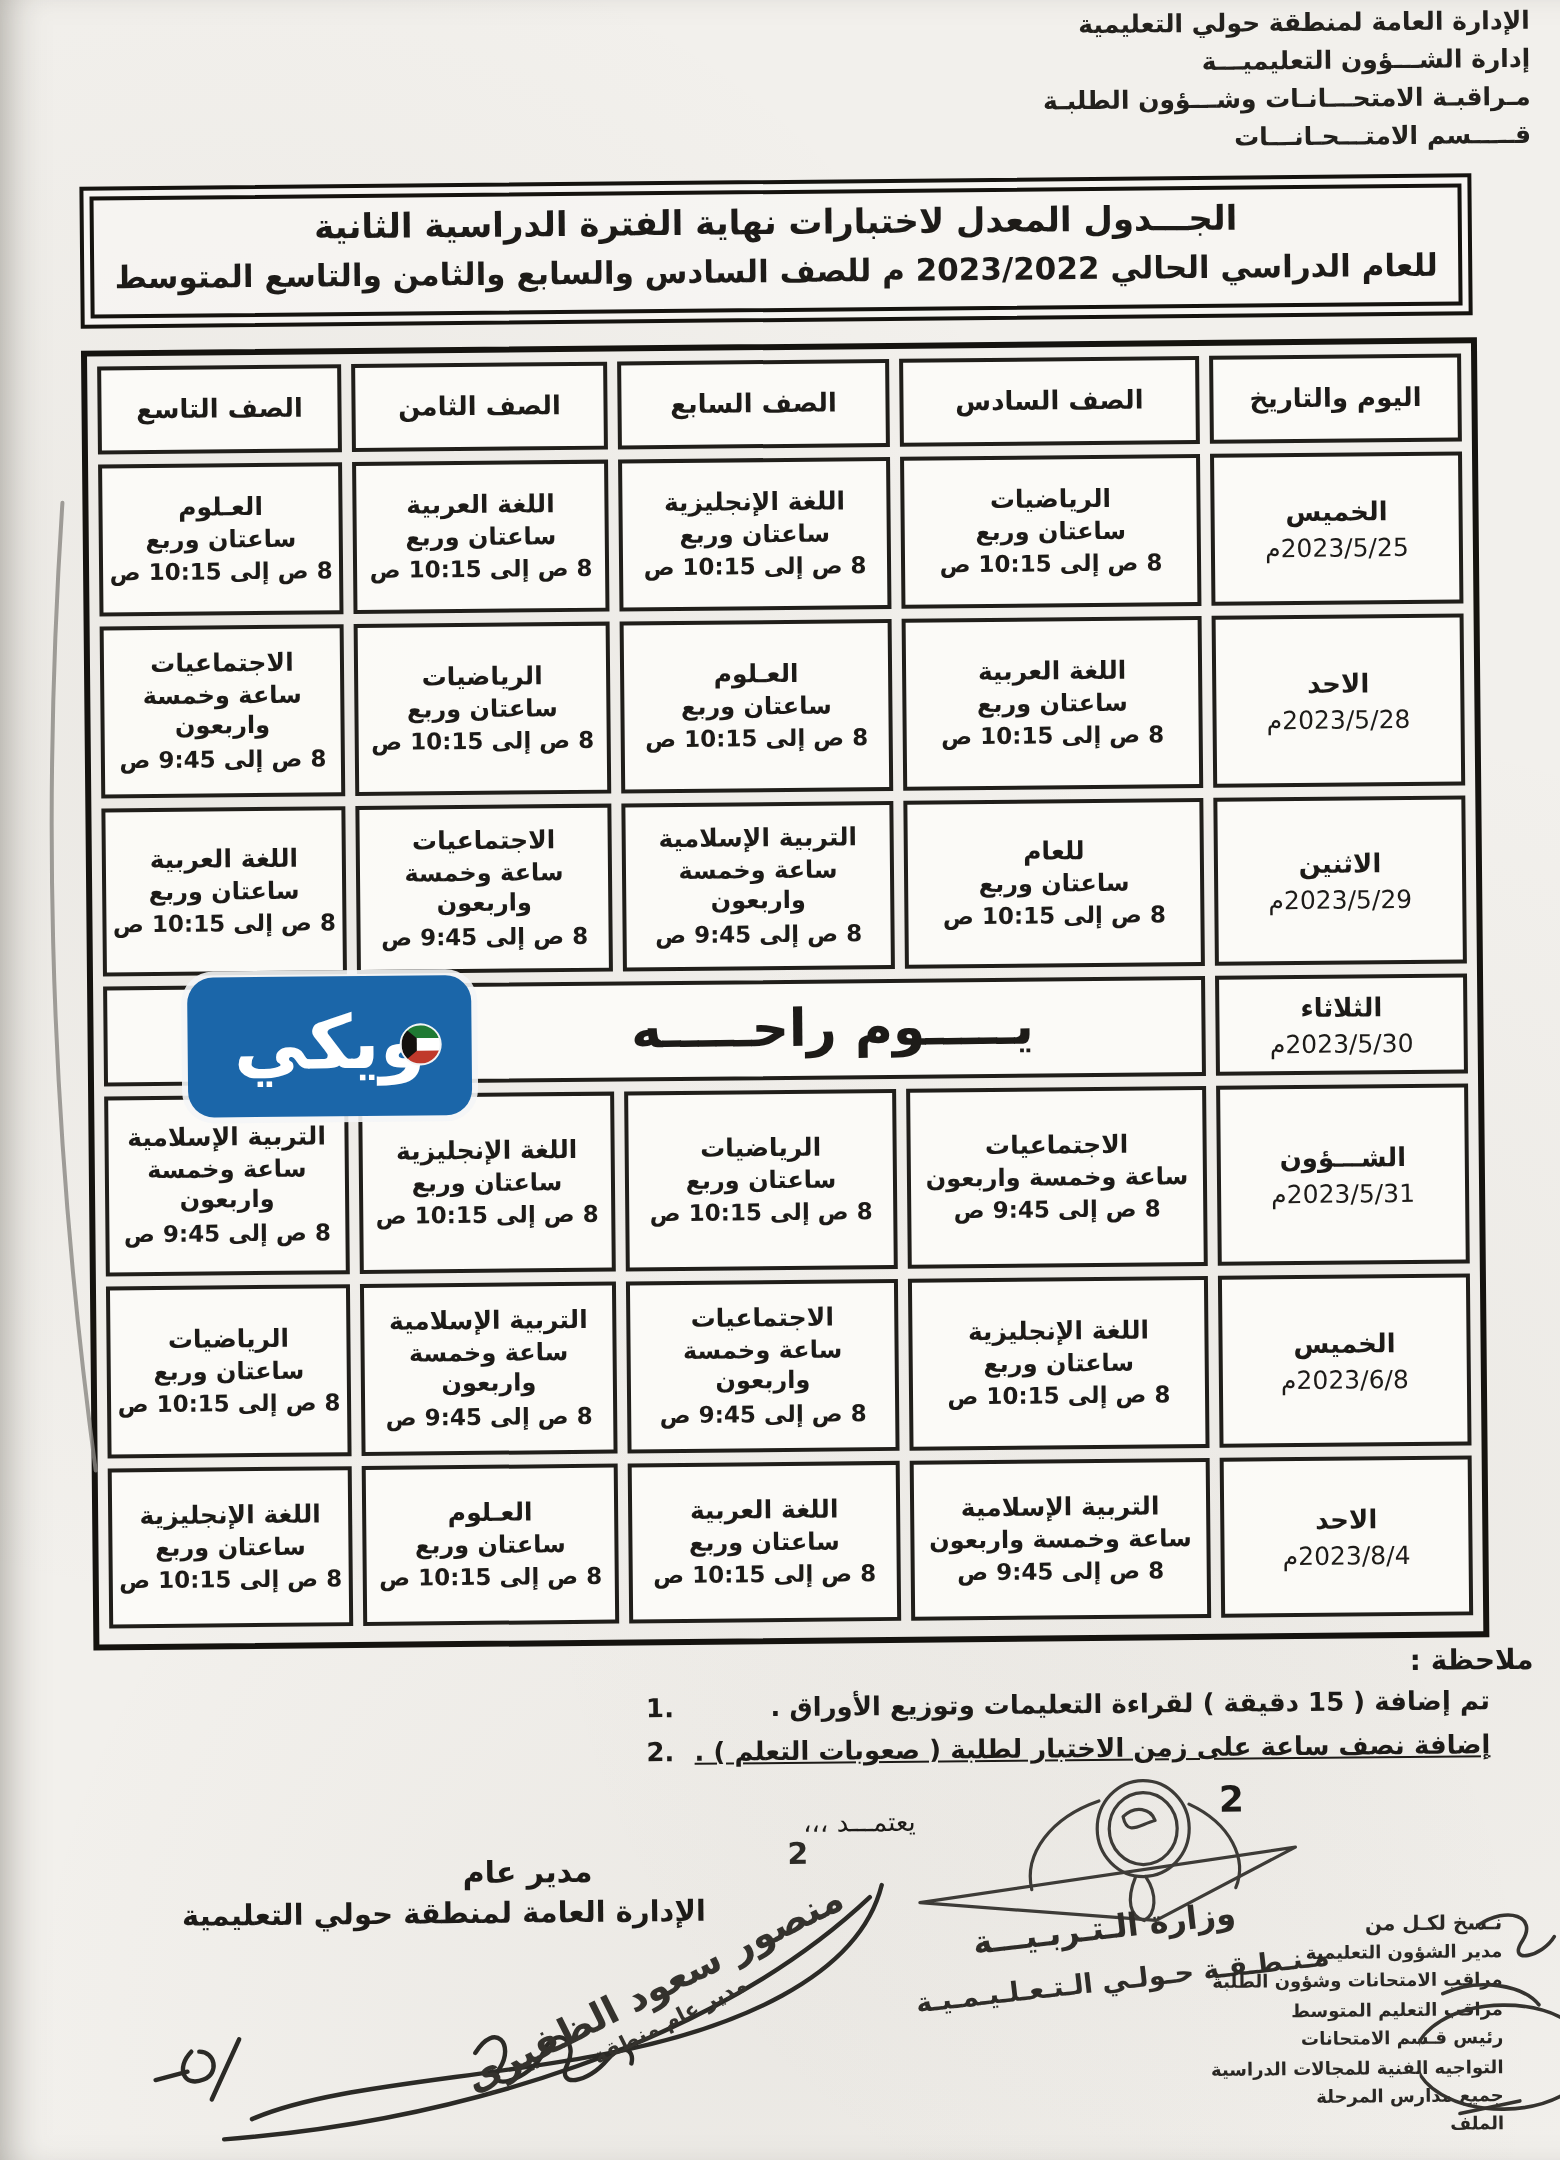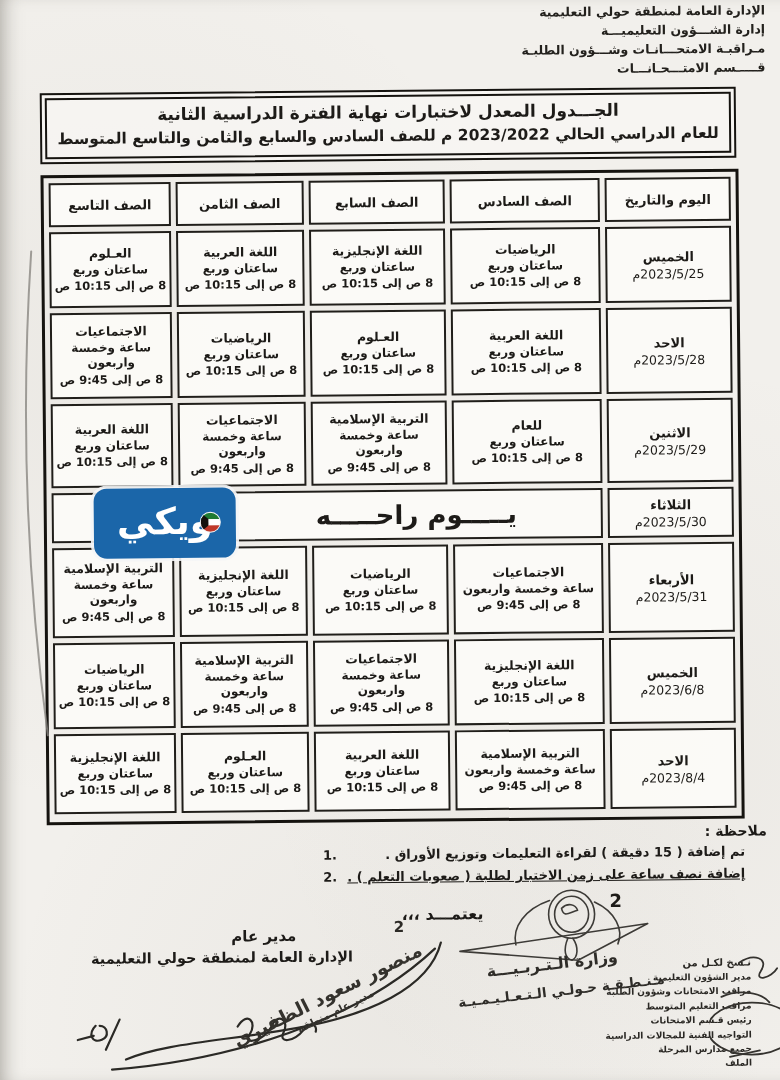--- a/index.html
+++ b/index.html
@@ -42,21 +42,21 @@
   .wiki-txt{color:#ffffff;font-size:37px;font-weight:bold;direction:rtl;margin-top:-4px;}
   .wiki-flag{position:absolute;right:14px;top:23px;}
   
   .notes-h{position:absolute;top:826px;right:16px;direction:rtl;font-size:14px;font-weight:bold;}
   .notes{position:absolute;top:847px;left:320px;right:38px;}
   .note{display:flex;direction:ltr;align-items:flex-start;height:22px;}
   .nnum{width:46px;font-size:13px;font-weight:bold;text-align:left;}
   .ntxt{flex:1;direction:rtl;text-align:right;font-size:13px;font-weight:bold;white-space:nowrap;}
   .u .ntxt{text-decoration:underline;}
   
-  .approve{position:absolute;top:905px;left:398px;direction:rtl;font-size:16px;font-weight:bold;}
+  .approve{position:absolute;top:905px;left:398px;direction:rtl;font-size:13px;font-weight:normal;}
   .dg-title{position:absolute;top:926px;left:180px;width:160px;text-align:center;direction:rtl;font-size:15px;font-weight:bold;}
   .dg-org{position:absolute;top:948px;left:58px;width:320px;text-align:center;direction:rtl;font-size:14.5px;font-weight:bold;}
   .name-stamp{position:absolute;top:992px;left:218px;width:220px;transform:rotate(-26deg);transform-origin:40% 50%;
     text-align:center;color:#34322d;direction:rtl;}
   .signer{font-size:19px;font-weight:bold;letter-spacing:1px;}
   .signer-t{font-size:10.5px;font-weight:bold;margin-top:1px;}
   .stamp-num{position:absolute;top:918px;left:390px;font-size:15px;font-weight:bold;color:#2c2a26;}
   .page-num{position:absolute;top:892px;left:606px;font-size:18px;font-weight:bold;}
   .ministry1{position:absolute;top:956px;left:468px;width:160px;text-align:center;direction:rtl;
     transform:rotate(-6deg);font-size:16px;font-weight:bold;color:#2e2c28;}
@@ -170,21 +170,21 @@
       <span class="time">8 ص إلى 10:15 ص</span>
     </div>
 
     <div class="cell">
       <span class="dayn">الثلاثاء</span>
       <span class="dated">2023/5/30م</span>
     </div>
     <div class="cell rest">يـــــوم راحـــــه</div>
 
     <div class="cell">
-      <span class="dayn">الأربعاء</span>
+      <span class="dayn">الشـــؤون</span>
       <span class="dated">2023/5/31م</span>
     </div>
     <div class="cell">
       <span class="subj">الاجتماعيات</span>
       <span class="dur">ساعة وخمسة واربعون</span>
       <span class="time">8 ص إلى 9:45 ص</span>
     </div>
     <div class="cell">
       <span class="subj">الرياضيات</span>
       <span class="dur">ساعتان وربع</span>

